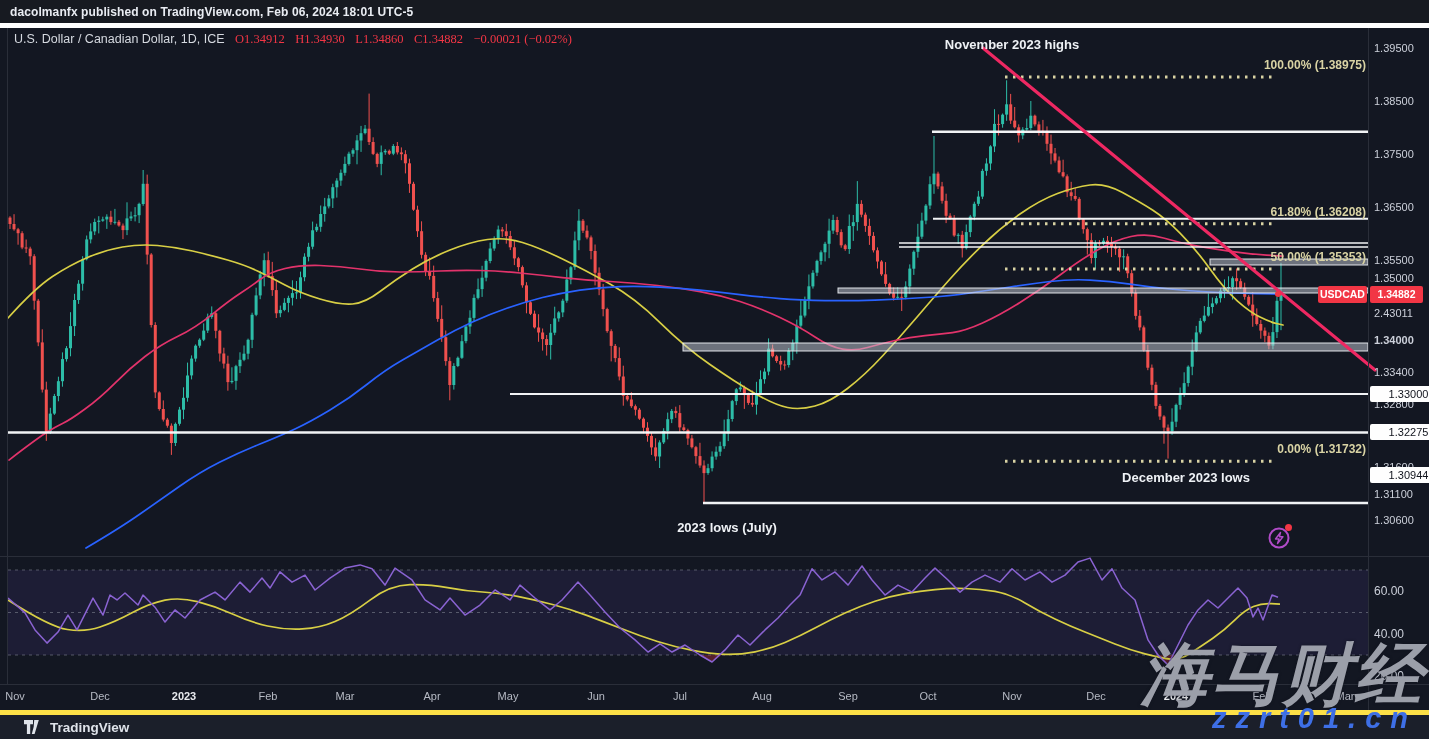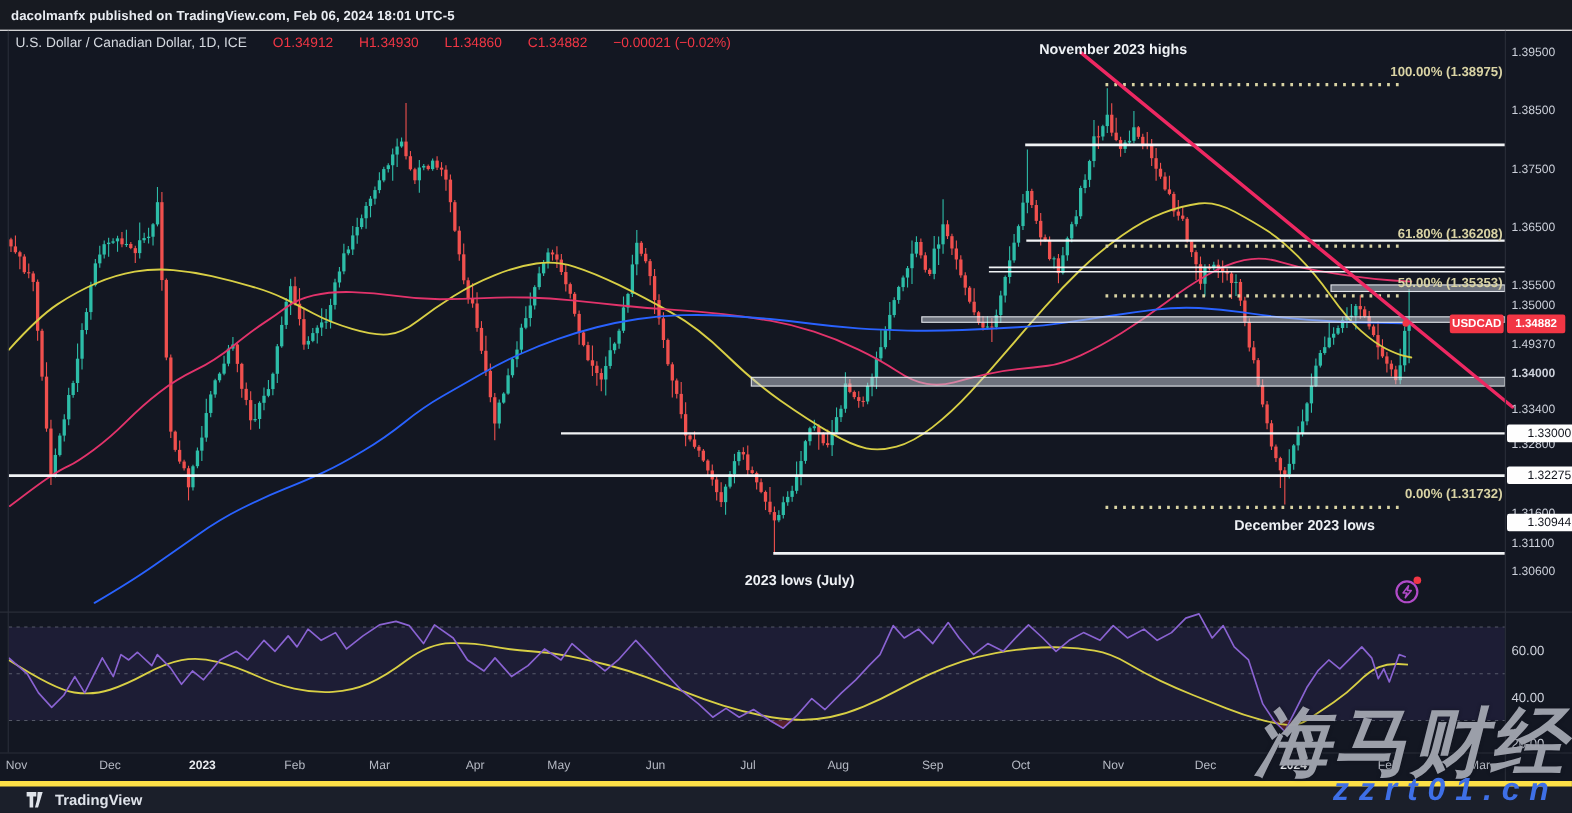--- a/index.html
+++ b/index.html
@@ -1,22 +1,22 @@
 <!DOCTYPE html>
 <html><head>
 <meta charset="utf-8">
 <style>
   html,body{margin:0;padding:0;background:#0d1018;}
   *{box-sizing:border-box;font-family:"Liberation Sans",sans-serif;}
   .stage{position:relative;width:1429px;height:739px;background:#131722;overflow:hidden;}
   .topbar{position:absolute;left:0;top:0;width:1429px;height:28px;background:#171a21;
-    border-bottom:1px solid #ffffff;display:flex;align-items:center;}
+    border-bottom:5px solid #ffffff;display:flex;align-items:center;}
   .topbar span{margin-left:10px;font-size:12px;font-weight:700;color:#e9ecf2;letter-spacing:.1px;}
   .sym-header{position:absolute;left:14px;top:32px;font-size:12.5px;color:#d5d9e0;z-index:30;white-space:nowrap;}
-  .sym-header .red{color:#f23645;margin-left:20px;}
+  .sym-header .red{color:#f23645;margin-left:7px;font-family:Liberation Serif, serif;}
   .sym-header .t{color:#d5d9e0;}
   #chart-svg{position:absolute;left:0;top:0;z-index:10;}
   #overlay{position:absolute;left:0;top:0;width:1429px;height:739px;z-index:20;pointer-events:none;}
   .axis-label{position:absolute;left:1374px;font-size:11px;color:#ccd0da;white-space:nowrap;}
   .rsi-label{position:absolute;left:1374px;font-size:12px;color:#ccd0da;}
   .white-badge{position:absolute;left:1370px;width:77px;height:16px;background:#fefefe;color:#10131c;
     font-size:11px;font-weight:400;text-align:center;line-height:16px;border-radius:2px;}
   .red-badge{position:absolute;background:#f23645;color:#fff;font-size:10.5px;font-weight:700;
     text-align:center;border-radius:2px;height:17px;line-height:17px;}
   .fib-label{position:absolute;left:1180px;width:186px;text-align:right;font-size:12px;font-weight:700;color:#d9d3a4;}
@@ -720,21 +720,21 @@
       <line x1="0" x2="1429" y1="684.5" y2="684.5" stroke="#2a2e39" stroke-width="1"></line>
     </svg>
 
   <div id="overlay">
       <div class="axis-label" style="top: 42px;">1.39500</div>
       <div class="axis-label" style="top: 95.0622px;">1.38500</div>
       <div class="axis-label" style="top: 148.124px;">1.37500</div>
       <div class="axis-label" style="top: 201.187px;">1.36500</div>
       <div class="axis-label" style="top: 254.249px;">1.35500</div>
       <div class="axis-label" style="top: 272px;">1.35000</div>
-      <div class="axis-label" style="top: 307.311px;">1.49370</div>
+      <div class="axis-label" style="top: 307.311px;">2.43011</div>
       <div class="axis-label" style="top: 333.842px; font-weight: bold;">1.34000</div>
       <div class="axis-label" style="top: 365.679px;">1.33400</div>
       <div class="axis-label" style="top: 397.517px;">1.32800</div>
       <div class="axis-label" style="top: 461.191px;">1.31600</div>
       <div class="axis-label" style="top: 487.722px;">1.31100</div>
       <div class="axis-label" style="top: 514.253px;">1.30600</div>
       <div class="rsi-label" style="top: 584.25px;">60.00</div>
       <div class="rsi-label" style="top: 626.75px;">40.00</div>
       <div class="rsi-label" style="top: 669.25px;">20.00</div>
       <div class="white-badge" style="top: 385.904px;">1.33000</div>

